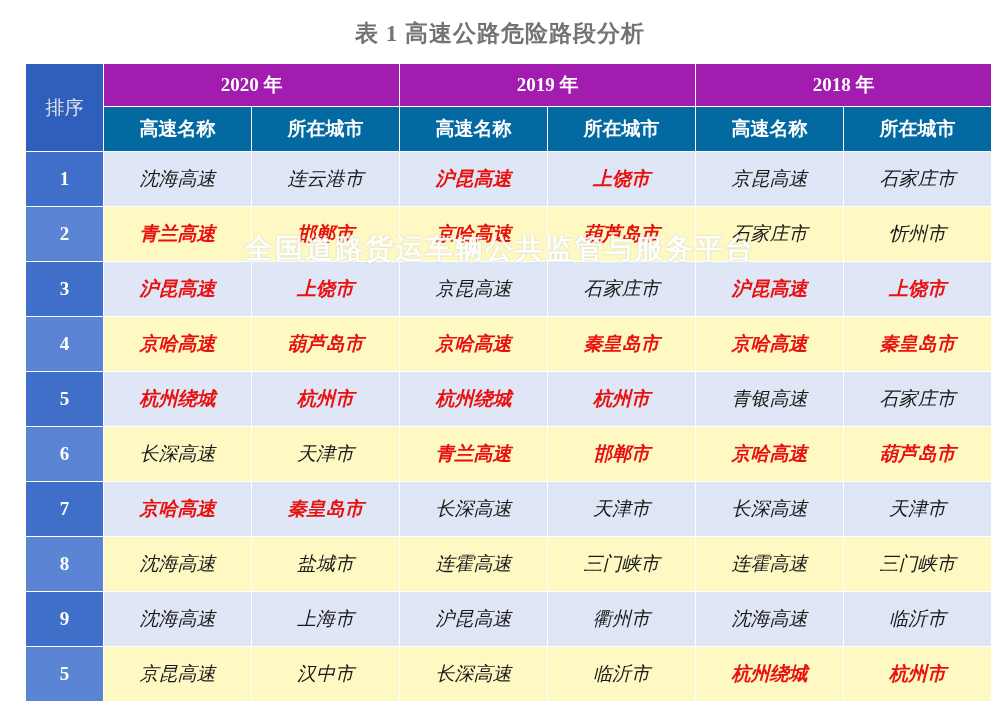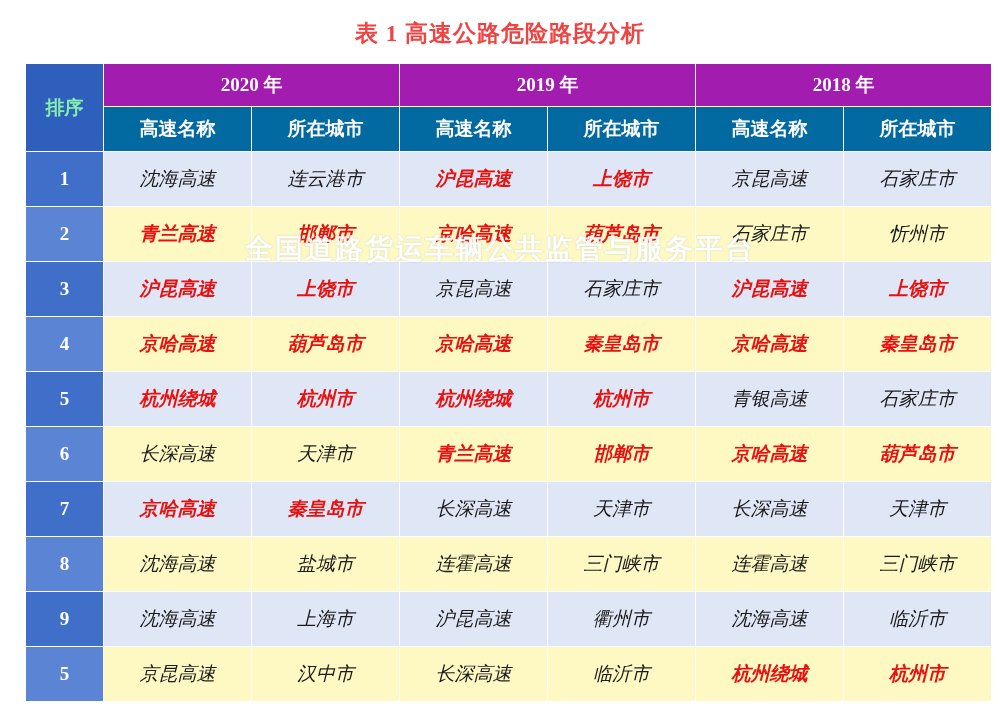--- a/index.html
+++ b/index.html
@@ -17,21 +17,21 @@
   .page {
     width: 1000px;
     height: 716px;
     position: relative;
     box-sizing: border-box;
   }
   .title {
     text-align: center;
     font-size: 23px;
     font-weight: bold;
-    color: #ef4444;
+    color: #737373;
     letter-spacing: 1px;
     padding-top: 18px;
     padding-bottom: 14px;
     font-family: "Liberation Serif", "DejaVu Serif", serif;
   }
   .table-wrap {
     position: relative;
     margin: 0 auto;
     width: 950px;
   }
@@ -50,22 +50,22 @@
   
   .hdr-year {
     background: #a21caf;
     color: #ffffff;
     font-weight: bold;
     height: 40px;
     font-size: 20px;
   }
   .hdr-rank {
     background: #2f5fbd;
-    color: #86efac;
-    font-weight: bold;
+    color: #e5e5e5;
+    font-weight: normal;
     font-size: 20px;
   }
   .hdr-sub {
     background: #0369a1;
     color: #ffffff;
     font-weight: bold;
     height: 42px;
     font-size: 19px;
   }
   

